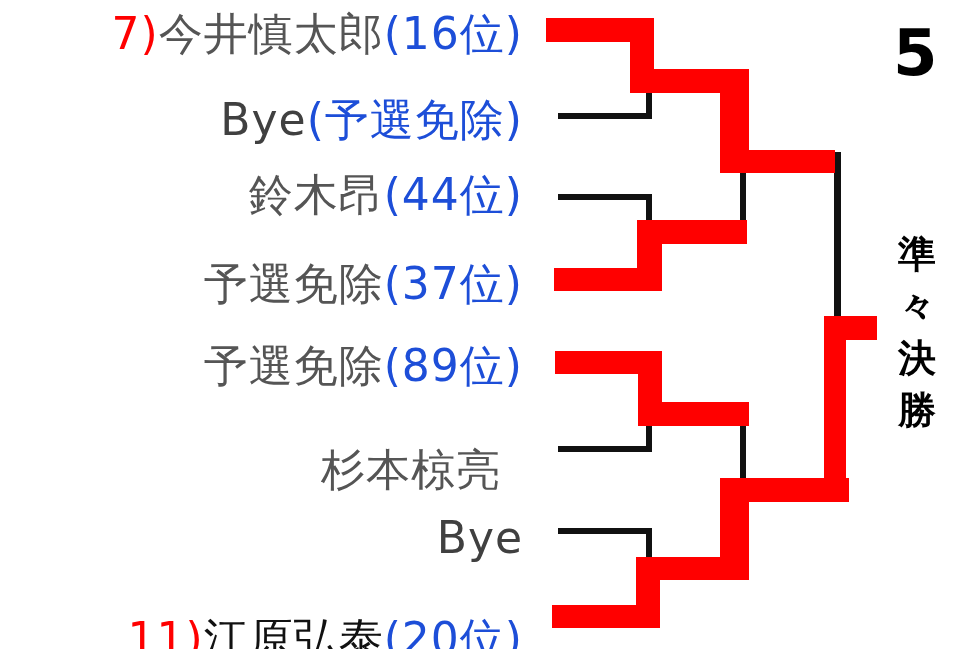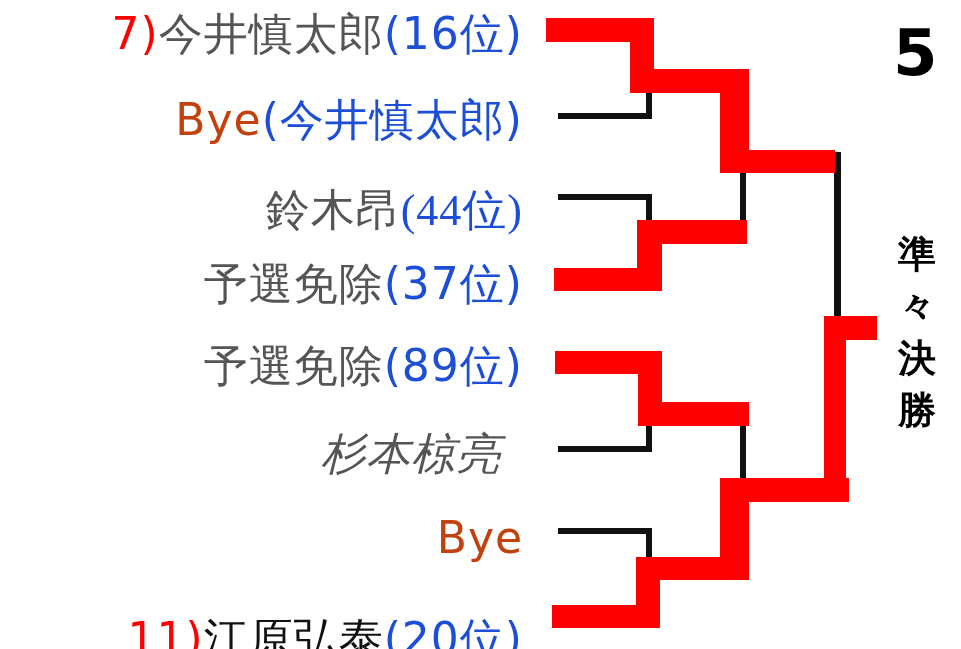--- a/index.html
+++ b/index.html
@@ -2,21 +2,21 @@
 <html><head>
 <meta charset="utf-8">
 <style>
   html, body { margin:0; padding:0; background:#ffffff; }
   body { width:961px; height:649px; position:relative; overflow:hidden; font-family:"DejaVu Sans", "Liberation Sans", sans-serif; }
   .player { position:absolute; right:438px; font-size:44px; line-height:52px; white-space:nowrap; letter-spacing:1px; }
   .seed { color:#ff0000; }
   .name { color:#555555; }
   .name.dark { color:#111111; }
   .rank { color:#1d4ed8; }
-  .bye { color:#c2410c; }
+  .bye { color:#404040; }
   .seg { position:absolute; }
   .red { background:#ff0000; }
   .blk { background:#111111; }
   .draw-no { position:absolute; left:893px; top:14px; font-size:64px; font-weight:bold; color:#000; line-height:78px; font-family:"DejaVu Sans", sans-serif; }
   .round-label { position:absolute; left:890px; top:228px; width:54px; font-size:38px; font-weight:bold; color:#000; line-height:52px; text-align:center; font-family:"DejaVu Sans", sans-serif; }
   .round-label span { display:block; }
 </style>
 </head>
 <body>
 
@@ -26,32 +26,32 @@
   <span>準</span>
   <span>々</span>
   <span>決</span>
   <span>勝</span>
 </div>
 
 <div class="player" style="top:8px;">
   <span class="seed">7)</span><span class="name">今井慎太郎</span><span class="rank">(16位)</span>
 </div>
 <div class="player" style="top:94px;">
-  <span class="bye">Bye</span><span class="rank">(今井慎太郎)</span>
+  <span class="bye">Bye</span><span class="rank">(予選免除)</span>
 </div>
-<div class="player" style="top:185px;font-family:Liberation Serif, serif;">
+<div class="player" style="top:169px;">
   <span class="name">鈴木昂</span><span class="rank">(44位)</span>
 </div>
 <div class="player" style="top:258px;">
   <span class="name">予選免除</span><span class="rank">(37位)</span>
 </div>
 <div class="player" style="top:340px;">
   <span class="name">予選免除</span><span class="rank">(89位)</span>
 </div>
-<div class="player" style="top:428px; right:460px;font-style:italic;">
+<div class="player" style="top:444px; right:460px;">
   <span class="name">杉本椋亮</span><span class="rank"></span>
 </div>
 <div class="player" style="top:512px; right:438px;">
   <span class="bye">Bye</span><span class="rank"></span>
 </div>
 <div class="player" style="top:613px;">
   <span class="seed">11)</span><span class="name dark">江原弘泰</span><span class="rank">(20位)</span>
 </div>
 
 <div>

